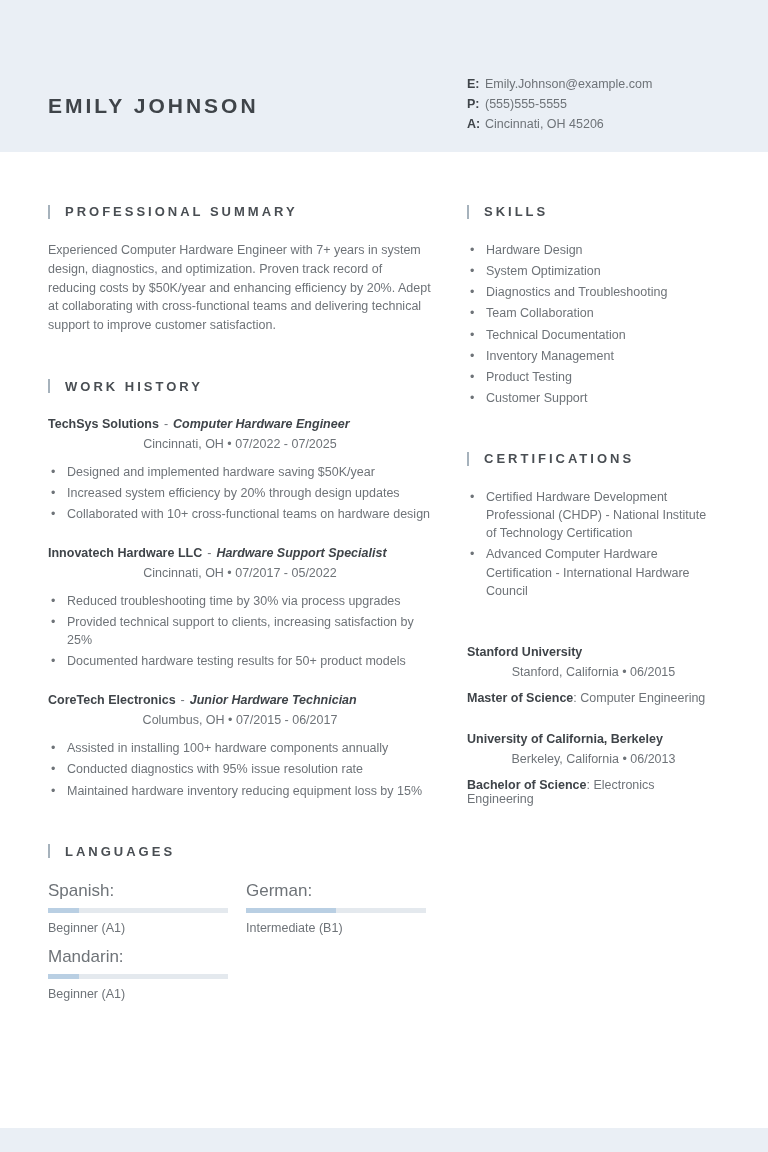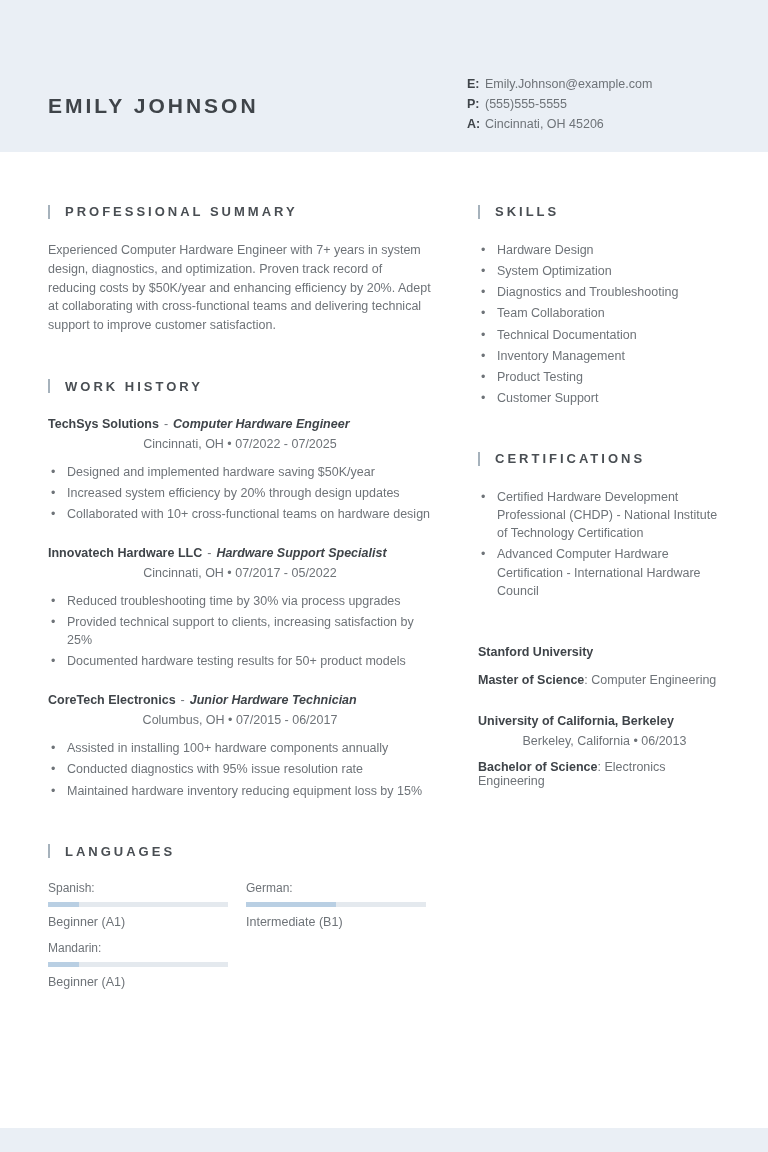--- a/index.html
+++ b/index.html
@@ -13,21 +13,21 @@
 
   
   .band{background:var(--band);height:152px;padding:56px 48px 0 48px;display:flex;justify-content:space-between;align-items:center;}
   .name{font-size:21px;font-weight:700;letter-spacing:3px;color:var(--dark);padding-top:4px;}
   .contact{display:flex;flex-direction:column;gap:4px;width:253px;}
   .crow{font-size:12.5px;line-height:1.3;display:flex;}
   .clabel{font-weight:700;color:var(--dark);width:18px;flex:none;}
   .cvalue{color:var(--text);}
 
   
-  .cols{display:grid;grid-template-columns:384px 253px;column-gap:46px;padding:52px 60px 0 48px;}
+  .cols{display:grid;grid-template-columns:384px 253px;column-gap:35px;padding:52px 60px 0 48px;}
 
   
   .sec{display:flex;align-items:center;margin-bottom:22px;}
   .mark{display:inline-block;width:2px;height:14px;background:var(--marker);margin-right:15px;}
   .sec-text{font-size:13px;font-weight:700;letter-spacing:3px;color:var(--heading);}
 
   .body-text{font-size:12.5px;line-height:1.5;color:var(--text);}
 
   section{margin-bottom:44px;}
 
@@ -38,21 +38,21 @@
   .sep{color:var(--text);margin:0 5px;}
   .role{font-weight:700;font-style:italic;color:var(--dark);}
   .meta{font-size:12.5px;color:var(--text);margin-top:4px;text-align:center;}
   ul.blist{list-style:none;margin-top:12px;}
   ul.blist li{font-size:12.5px;color:var(--text);line-height:1.45;padding-left:19px;position:relative;margin-bottom:3px;}
   ul.blist li::before{content:"•";position:absolute;left:3px;color:var(--text);}
 
   
   .langs{display:grid;grid-template-columns:180px 180px;column-gap:18px;row-gap:12px;}
   .lang{display:flex;flex-direction:column;}
-  .lname{font-size:12px;color:var(--text);margin-bottom:7px;}
+  .lname{font-size:17px;color:var(--text);margin-bottom:7px;}
   .ltrack{width:100%;height:5px;background:var(--bar_track);margin-bottom:8px;}
   .lfill{height:5px;background:var(--bar_fill);}
   .llevel{font-size:12.5px;color:var(--text);}
 
   
   .school{margin-bottom:26px;}
   .sname{font-size:12.5px;font-weight:700;color:var(--dark);line-height:1.35;}
   .degree{font-size:12.5px;margin-top:12px;color:var(--text);}
   .deg{font-weight:700;color:var(--dark);}
 
@@ -195,20 +195,21 @@
         <ul class="blist" style="margin-top:0;">
           <li>Certified Hardware Development Professional (CHDP) - National Institute of Technology Certification</li>
           <li>Advanced Computer Hardware Certification - International Hardware Council</li>
         </ul>
       </section>
 
       <section>
 
         <div class="school">
           <div class="sname">Stanford University</div>
+          <div class="meta">Stanford, California • 06/2015</div>
           <div class="degree">
             <span class="deg">Master of Science</span><span>: Computer Engineering</span>
           </div>
         </div>
 
         <div class="school">
           <div class="sname">University of California, Berkeley</div>
           <div class="meta">Berkeley, California • 06/2013</div>
           <div class="degree">
             <span class="deg">Bachelor of Science</span><span>: Electronics Engineering</span>

